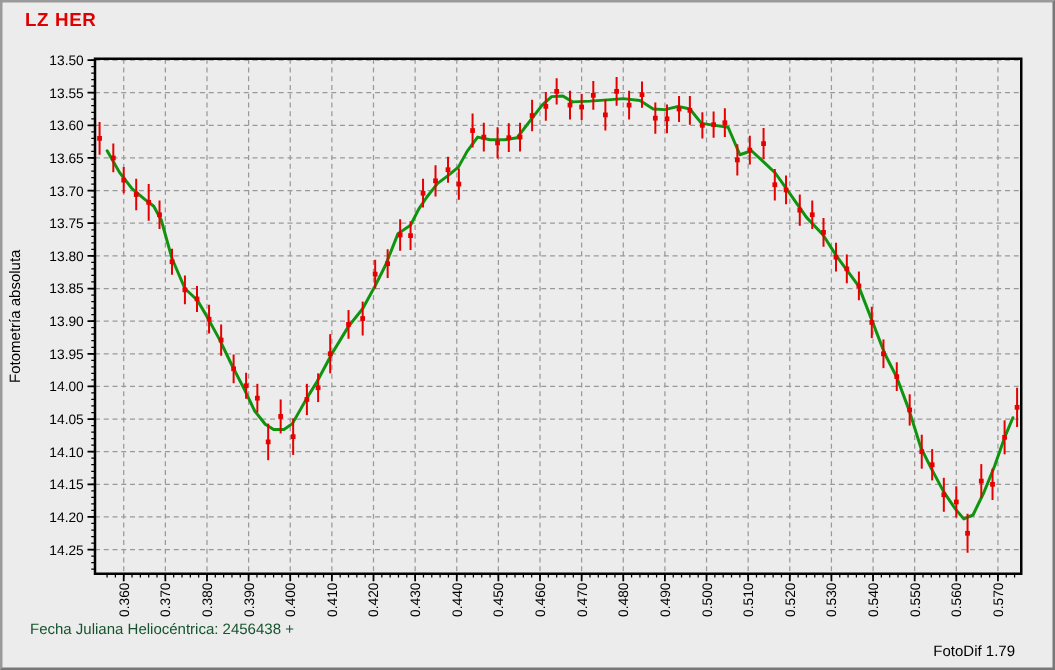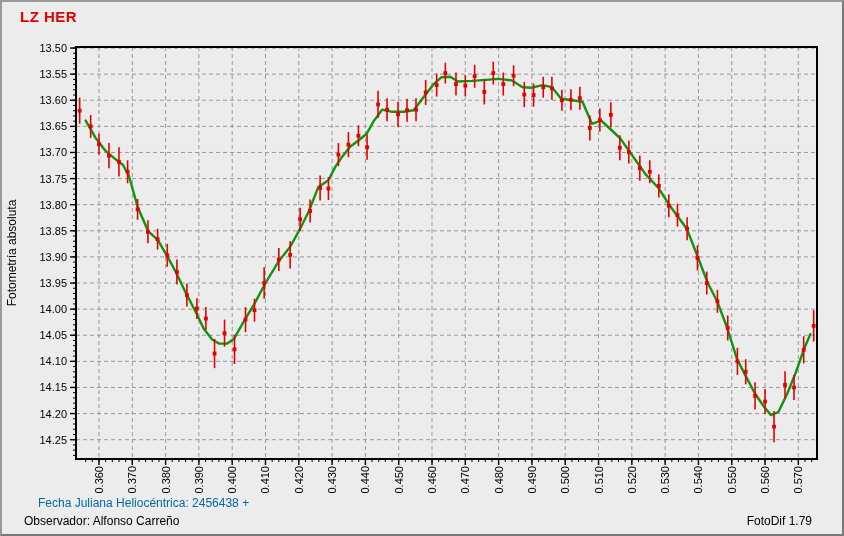--- a/index.html
+++ b/index.html
@@ -14,22 +14,22 @@
     font-family:"Liberation Sans", sans-serif;
     overflow:hidden;
   }
   .chart-title{
     position:absolute;left:18px;top:6px;
     font-size:15px;font-weight:bold;color:#e00000;
     letter-spacing:0.5px;
   }
   svg.chart{position:absolute;left:0;top:0;}
   .footer-line1{
-    position:absolute;left:36px;top:494px;
-    font-size:12px;color:#0369a1;
+    position:absolute;left:22px;top:494px;
+    font-size:12px;color:#14532d;
   }
   .footer-line2{
     position:absolute;left:22px;top:512px;
     font-size:12px;color:#000;
   }
   .footer-right{
     position:absolute;right:30px;top:512px;
     font-size:12px;color:#000;
   }
 </style>
@@ -502,15 +502,14 @@
         <rect x="781.1287640449436" y="380.95044359949253" width="3.8" height="3.8" fill="#e60000"></rect>
         <line x1="792.0206741573033" y1="372.92902408111576" x2="792.0206741573033" y2="397.9936628643847" stroke="#e60000" stroke-width="1.6"></line>
         <rect x="790.1206741573034" y="383.56134347275025" width="3.8" height="3.8" fill="#e60000"></rect>
         <line x1="801.6786516853932" y1="334.2877059569071" x2="801.6786516853932" y2="361.44106463878256" stroke="#e60000" stroke-width="1.6"></line>
         <rect x="799.7786516853932" y="345.96438529784484" width="3.8" height="3.8" fill="#e60000"></rect>
         <line x1="811.6696629213484" y1="308.1787072243348" x2="811.6696629213484" y2="339.50950570342155" stroke="#e60000" stroke-width="1.6"></line>
         <rect x="809.7696629213484" y="321.9441064638782" width="3.8" height="3.8" fill="#e60000"></rect>
       </g>
     </svg>
   <div class="footer-line1">Fecha Juliana Heliocéntrica: 2456438 +</div>
-  <div class="footer-line2">Observador: Alfonso Carreño</div>
   <div class="footer-right">FotoDif 1.79</div>
 </div>
 
 </body></html>

